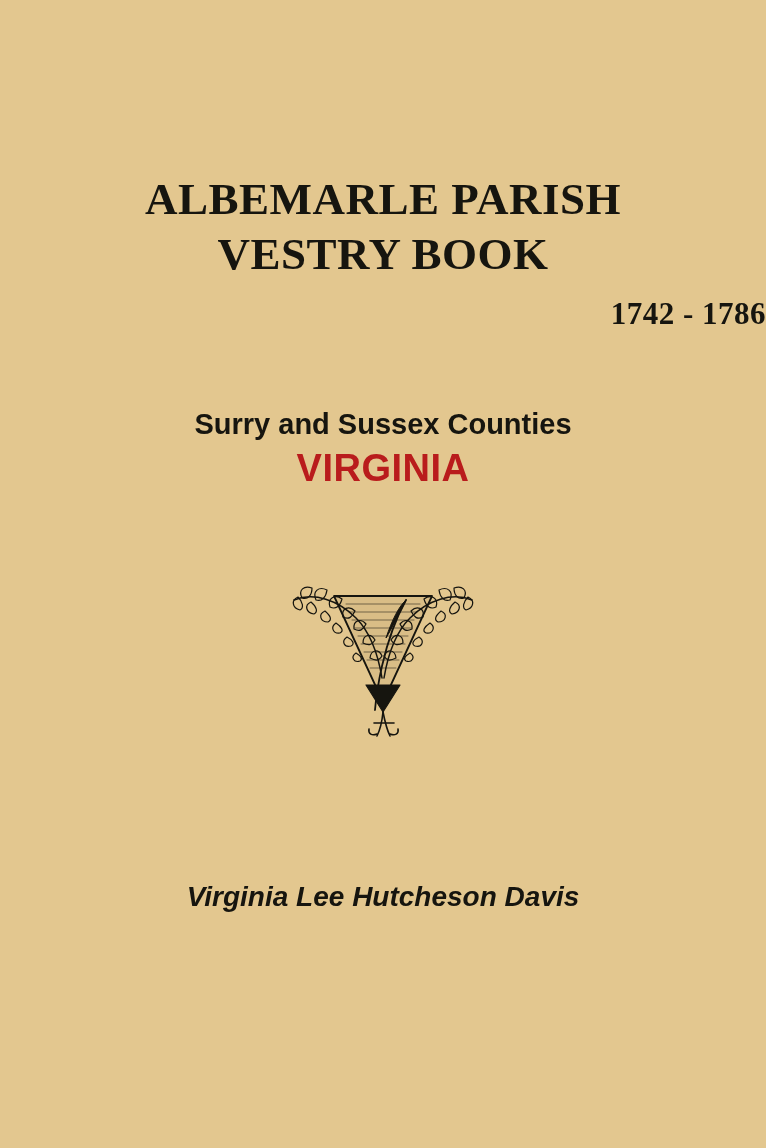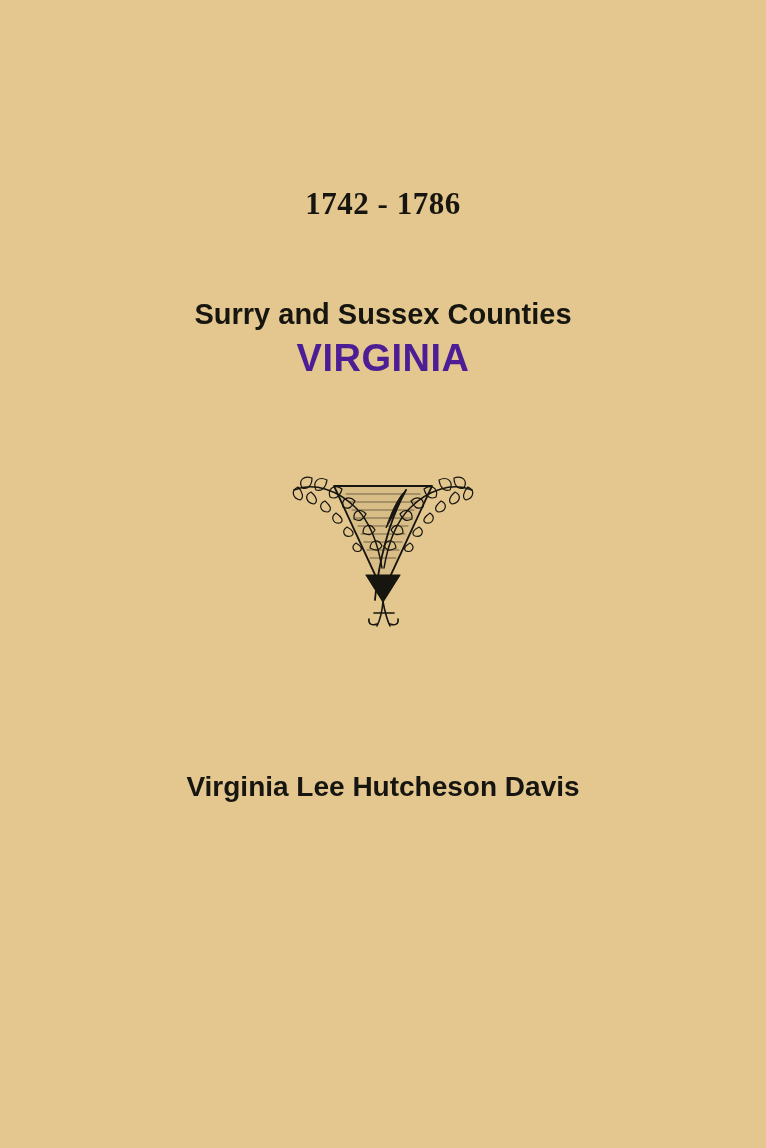--- a/index.html
+++ b/index.html
@@ -41,61 +41,67 @@
   .main-title .line2 {
     display: block;
   }
   .date-range {
     font-family: "Liberation Serif", serif;
     font-weight: bold;
     font-size: 31px;
     margin-top: 14px;
     letter-spacing: 0.5px;
     color: #16150f;
+    text-align: right;
   }
   .counties {
     font-family: "Liberation Sans", sans-serif;
     font-weight: bold;
     font-size: 29px;
     margin-top: 76px;
     letter-spacing: 0px;
     color: #16150f;
   }
   .state {
     font-family: "Liberation Sans", sans-serif;
     font-weight: bold;
     font-size: 38px;
     margin-top: 6px;
     letter-spacing: 0.5px;
-    color: #4c1d95;
+    color: #b91c1c;
   }
   .emblem {
     margin-top: 92px;
     width: 210px;
     height: 165px;
   }
   .authors {
     margin-top: 130px;
     text-align: center;
     font-family: "Liberation Sans", sans-serif;
     font-weight: bold;
     font-size: 28px;
     line-height: 1.42;
     color: #16150f;
   }
   .author-line {
     display: block;
+    font-style: italic;
   }
 </style>
 </head>
 <body>
 
 <div class="cover">
 
   <div class="title-block">
+    <h1 class="main-title">
+      <span class="line1">ALBEMARLE PARISH</span>
+      <span class="line2">VESTRY BOOK</span>
+    </h1>
     <div class="date-range">1742 - 1786</div>
     <div class="counties">Surry and Sussex Counties</div>
     <div class="state">VIRGINIA</div>
   </div>
 
   <div class="emblem">
     <svg viewBox="0 0 210 165" width="210" height="165" xmlns="http://www.w3.org/2000/svg" aria-hidden="true">
       <g fill="none" stroke="#16150f" stroke-width="1.6" stroke-linecap="round" stroke-linejoin="round">
 
         <path d="M56 14 L154 14 L105 120 Z" fill="#d9bd86" stroke="#16150f" stroke-width="1.8"></path>

